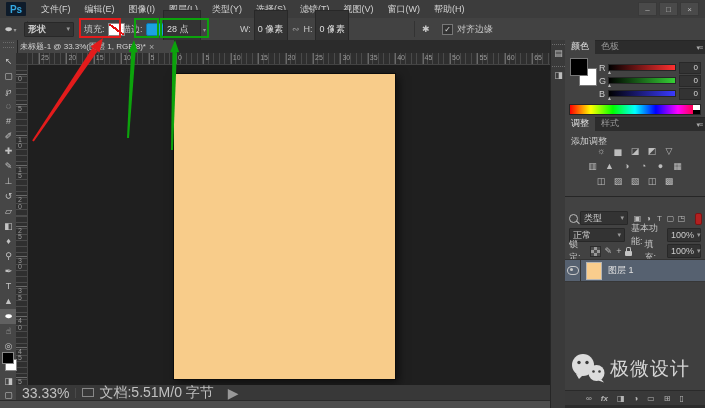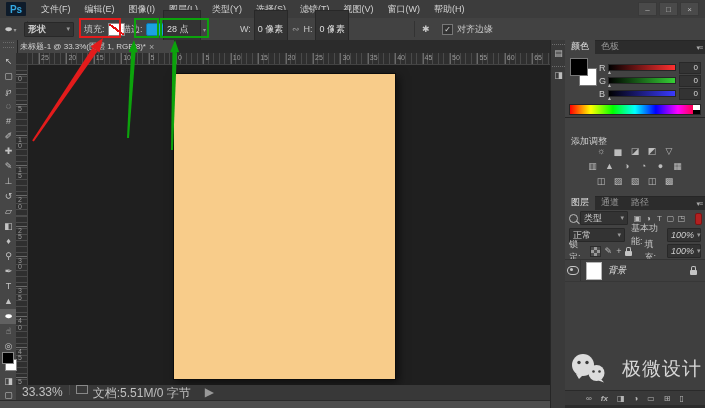--- a/index.html
+++ b/index.html
@@ -95,21 +95,21 @@
   .lrow{position:absolute;left:0;right:0;display:flex;align-items:center;padding:0 4px;}
   .filterrow{top:14px;height:14px;}
   .kindsel{width:40px;height:12px;margin-right:4px;}
   .mag{width:7px;height:7px;border:1px solid #bbb;border-radius:50%;position:relative;margin-right:2px;}
   .mag::after{content:"";position:absolute;width:4px;height:1px;background:#bbb;transform:rotate(45deg);
               right:-3px;bottom:-1px;}
   .flicon{width:11px;color:#bdbdbd;text-align:center;font-size:8px;}
   .redpill{position:absolute;right:3px;top:16px;width:5px;height:10px;background:#b32020;border-radius:2px;border:1px solid #7d1414;}
   .blendrow{top:31px;height:14px;}
   .blendsel{width:62px;height:12px;margin-right:6px;}
-  .smallsel{width:26px;height:12px;margin-left:6px;font-style:italic;}
+  .smallsel{width:26px;height:12px;margin-left:6px;}
   .lockrow{top:47px;height:14px;}
   .lockicons{display:flex;align-items:center;gap:4px;margin:0 4px;}
   .checker{width:9px;height:9px;background-image:linear-gradient(45deg,#999 25%,transparent 25%,transparent 75%,#999 75%),
            linear-gradient(45deg,#999 25%,#4d4d4d 25%,#4d4d4d 75%,#999 75%);background-size:6px 6px;
            background-position:0 0,3px 3px;border:1px solid #2c2c2c;}
   .lockicon{width:7px;height:5px;background:#c4c4c4;border-radius:1px;position:relative;margin-top:4px;}
   .lockicon::before{content:"";position:absolute;top:-4px;left:1px;width:3px;height:4px;border:1px solid #c4c4c4;
            border-bottom:none;border-radius:2px 2px 0 0;}
   .layerlist{position:absolute;left:0;right:0;top:62px;bottom:18px;background:#3f3f3f;border-top:1px solid #333;}
   .layer-row{height:21px;display:flex;align-items:center;border-bottom:1px solid #373737;}
@@ -119,26 +119,26 @@
   .eye::after{content:"";position:absolute;width:3px;height:3px;border-radius:50%;background:#c8c8c8;top:1px;left:2.5px;}
   .thumb{width:16px;height:18px;border:1px solid #b5b5b5;margin-left:5px;box-sizing:border-box;}
   .lname{margin-left:6px;color:#e0e0e0;}
   .lname.italic{font-style:italic;}
   .lk-right{margin-left:auto;margin-right:8px;}
   .lfooter{position:absolute;left:0;right:0;bottom:4px;height:14px;background:#393939;border-top:1px solid #2a2a2a;
            display:flex;align-items:center;justify-content:center;gap:9px;color:#b5b5b5;font-size:8px;}
   .lfooter .fx{font-style:italic;font-weight:bold;}
   .subfooter{position:absolute;left:0;right:0;bottom:0;height:4px;background:#2c2c2c;}
   
-  .statusbar{left:16px;top:385px;width:534px;height:15px;background:#383838;display:flex;align-items:flex-start;color:#c0c0c0;font-size:12px;}
+  .statusbar{left:16px;top:385px;width:534px;height:15px;background:#383838;display:flex;align-items:center;color:#c0c0c0;font-size:14px;}
   .sdiv{width:1px;height:10px;background:#4a4a4a;margin:0 6px;}
   .docicon{width:10px;height:7px;border:1px solid #888;margin-right:5px;}
   .bottomstrip{left:0;top:400px;width:550px;height:8px;background:#4d4d4d;border-top:1px solid #2a2a2a;}
   
-  .watermark{left:570px;top:350px;width:132px;height:38px;display:flex;align-items:center;justify-content:space-between;}
+  .watermark{left:570px;top:350px;width:132px;height:38px;display:flex;align-items:center;}
   .wmtext{font-size:19px;color:#d6d6d6;letter-spacing:1px;margin-left:4px;}
   
   .overlay{position:absolute;left:0;top:0;z-index:50;pointer-events:none;}
 </style>
 </head>
 <body>
 
 <div class="app">
 
   <div class="abs menubar">
@@ -409,20 +409,25 @@
           <span class="chval">0</span>
         </div>
       </div>
     <div class="spectrum">
       <span class="spec-w"></span>
       <span class="spec-b"></span>
     </div>
   </div>
 
   <div class="abs panel p-adj">
+    <div class="phead">
+      <span class="pmenu">▾≡</span>
+    <span class="ptab active">调整</span>
+        <span class="ptab">样式</span>
+      </div>
     <div class="adjhint">添加调整</div>
     <div class="adjrows">
         <div class="adjrow">
           <span class="adjic">☼</span>
           <span class="adjic">▅</span>
           <span class="adjic">◪</span>
           <span class="adjic">◩</span>
           <span class="adjic">▽</span>
         </div>
         <div class="adjrow">
@@ -437,26 +442,20 @@
           <span class="adjic">◫</span>
           <span class="adjic">▨</span>
           <span class="adjic">▧</span>
           <span class="adjic">◫</span>
           <span class="adjic">▩</span>
         </div>
       </div>
   </div>
 
   <div class="abs panel p-layers">
-    <div class="phead">
-      <span class="pmenu">▾≡</span>
-    <span class="ptab active">图层</span>
-        <span class="ptab">通道</span>
-        <span class="ptab">路径</span>
-      </div>
     <div class="lrow filterrow">
       <span class="mag"></span>
       <div class="select kindsel">
         <span>类型</span>
       </div>
       <div style="display:flex;">
           <span class="flicon">▣</span>
           <span class="flicon">◑</span>
           <span class="flicon">T</span>
           <span class="flicon">▢</span>
@@ -480,27 +479,26 @@
         <span style="color:#bdbdbd;">✎</span>
         <span style="color:#bdbdbd;">+</span>
         <span class="lockicon"></span>
       </span>
       <span style="margin-left:8px;">填充:</span>
       <div class="select smallsel">
         <span>100%</span>
       </div>
     </div>
     <div class="layerlist">
-        <div class="layer-row">
+        <div class="layer-row sel" style="background: rgb(86, 97, 112);">
           <div class="eyecell">
             <span class="eye"></span>
           </div>
-          <div class="thumb" style="background: rgb(255, 255, 255);"></div>
-          <span class="lname italic">背景</span>
-          <span class="lockicon lk-right"></span>
+          <div class="thumb" style="background: rgb(249, 205, 141);"></div>
+          <span class="lname">图层 1</span>
         </div>
       </div>
     <div class="lfooter">
         <span>∞</span>
         <span class="fx">fx</span>
         <span>◨</span>
         <span>◑</span>
         <span>▭</span>
         <span>⊞</span>
         <span>▯</span>

